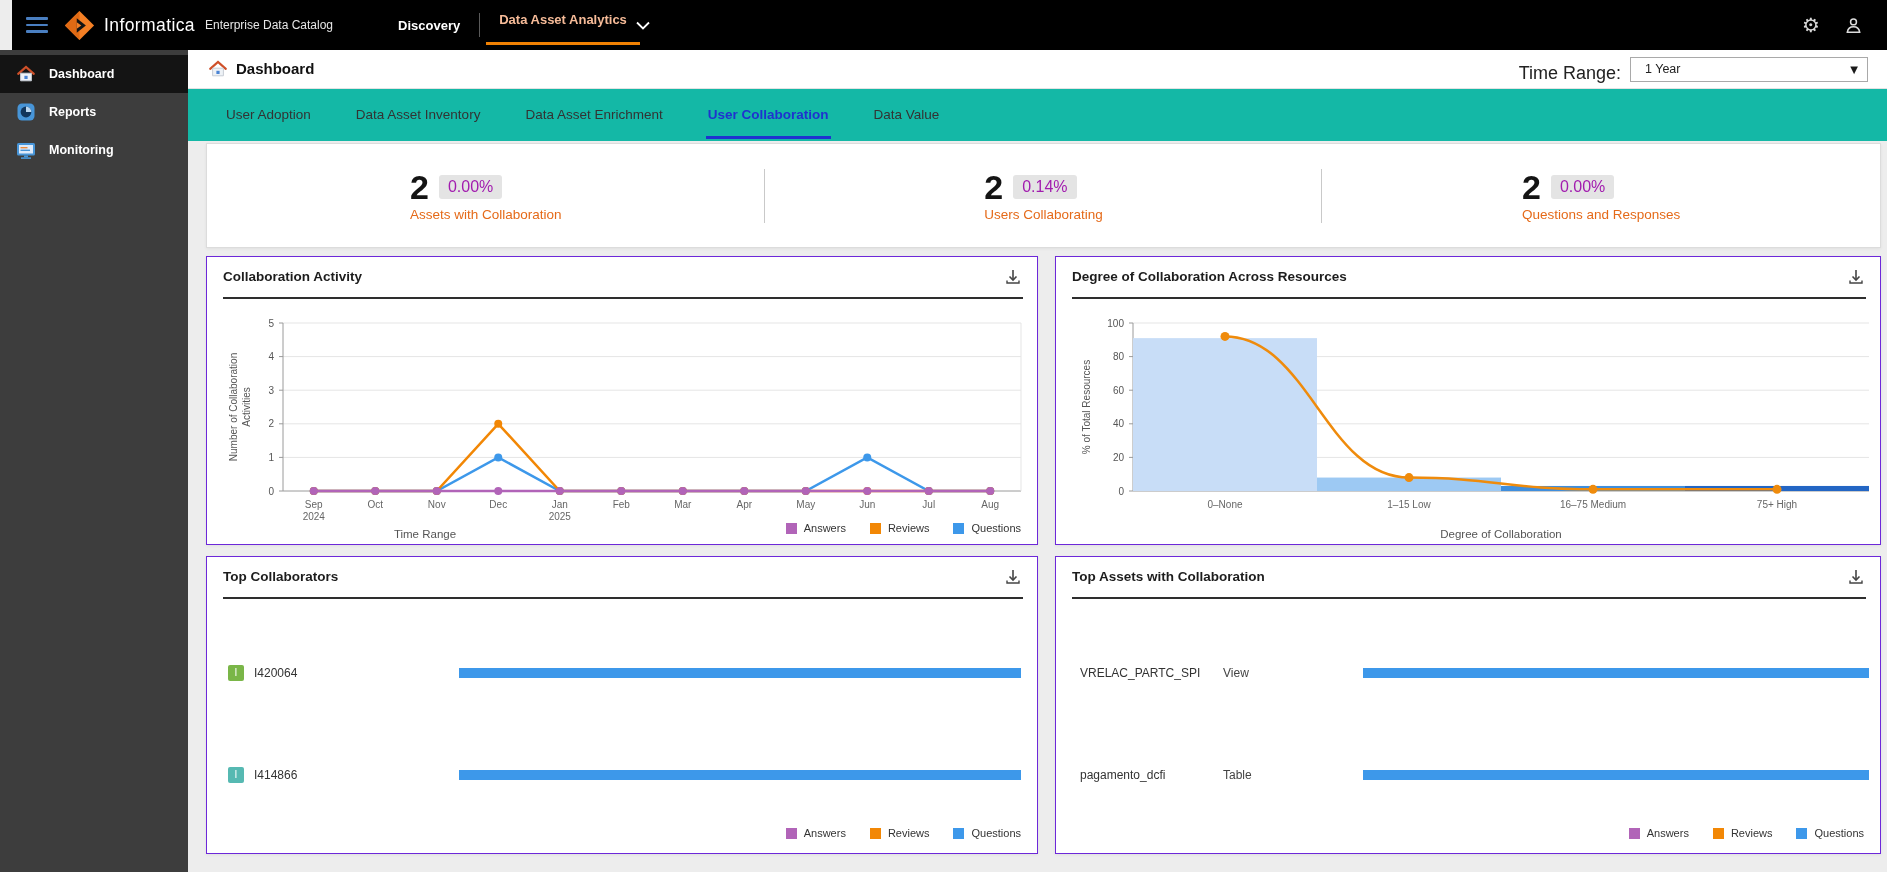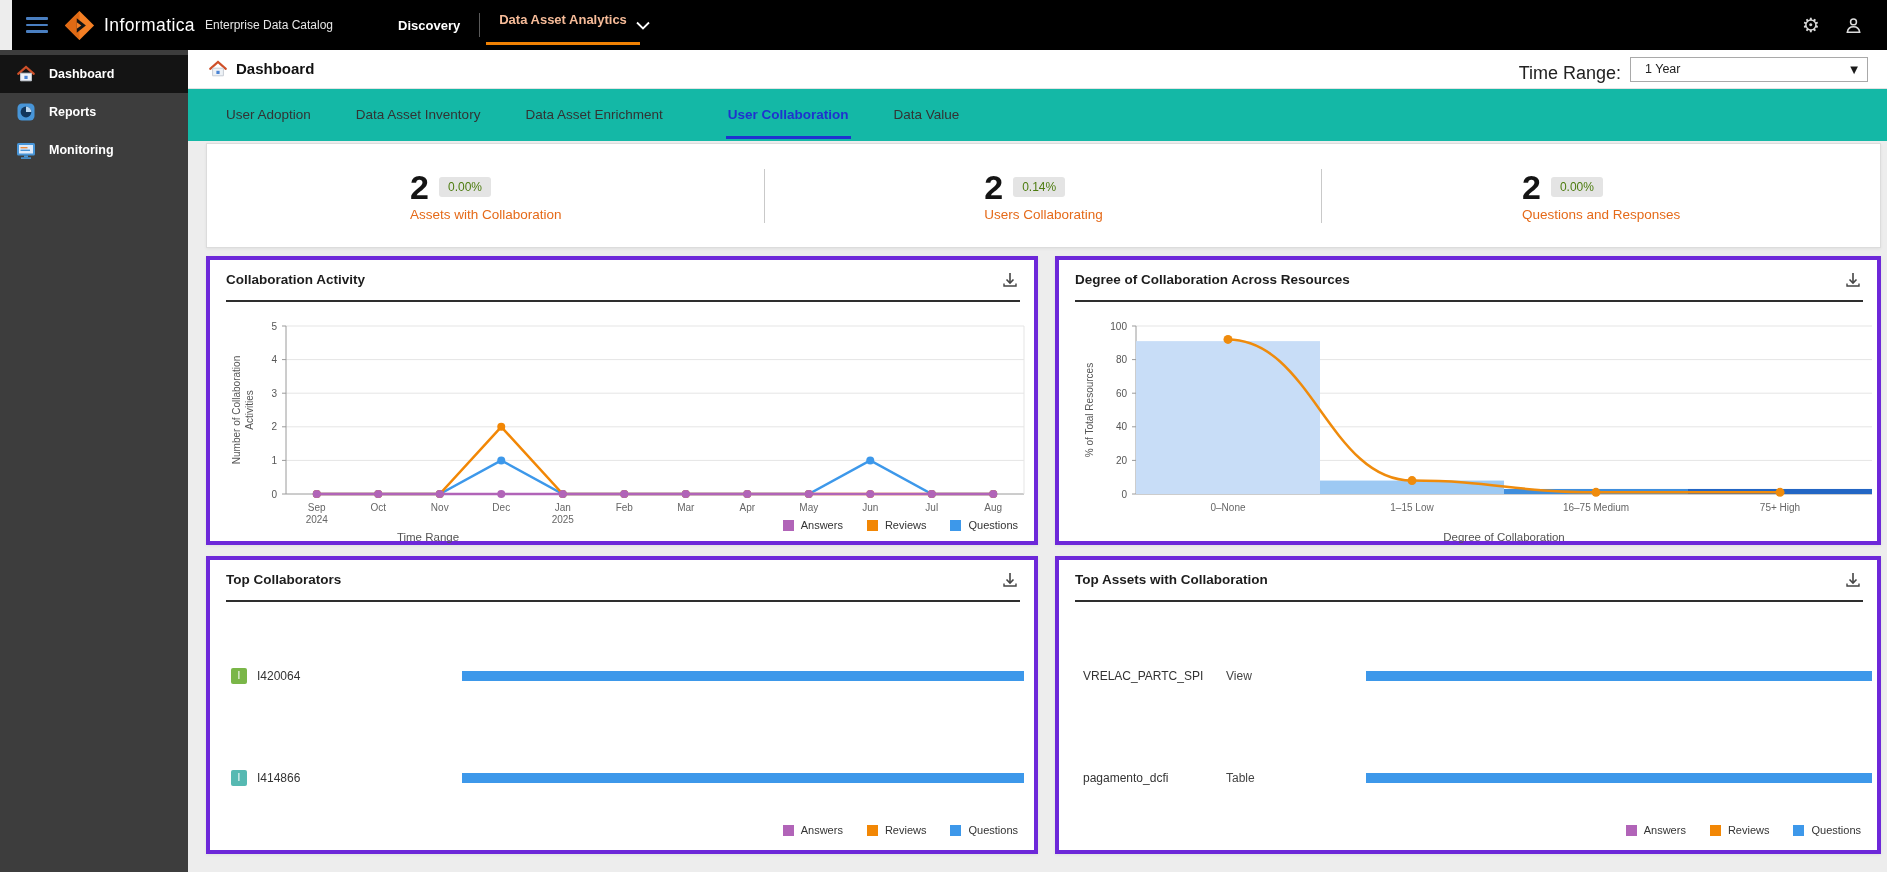--- a/index.html
+++ b/index.html
@@ -39,33 +39,33 @@
   .page-title{position:absolute;left:48px;top:10px;font-size:15px;font-weight:bold;color:#111;}
   .time-label{position:absolute;right:266px;top:13px;font-size:18px;color:#222;}
   .time-select{position:absolute;right:19px;top:7px;width:238px;height:25px;box-sizing:border-box;
                border:1px solid #a9a9a9;background:#fff;font-size:12.5px;line-height:23px;
                padding-left:14px;cursor:pointer;}
   .time-caret{position:absolute;right:0;top:0;width:26px;height:23px;text-align:center;
               font-family:"DejaVu Sans",sans-serif;font-size:10px;color:#1a1a1a;line-height:23px;}
 
   .tabbar{height:52px;background:#14b8a6;display:flex;align-items:center;padding-left:36px;gap:41px;}
   .tab{font-size:13.5px;color:#333;cursor:pointer;padding:16px 2px 14px 2px;border-bottom:3px solid transparent;}
-  .tab.active{color:#1f32cf;font-weight:bold;border-bottom-color:#1f32cf;margin-left:20px;}
+  .tab.active{color:#1f32cf;font-weight:bold;border-bottom-color:#1f32cf;}
 
   .kpiband{position:absolute;left:18px;top:93px;width:1675px;height:105px;background:#fff;
            border:1px solid #dcdcdc;box-shadow:0 1px 3px rgba(0,0,0,.06);display:flex;box-sizing:border-box;}
   .kpi{flex:1;display:flex;align-items:center;justify-content:center;position:relative;}
   .kpi:not(:last-child)::after{content:'';position:absolute;right:0;top:50%;transform:translateY(-50%);
            width:1px;height:54px;background:#c9c9c9;}
   .kpi-top{display:flex;align-items:center;gap:10px;}
   .kpi-num{font-size:34px;font-weight:bold;color:#141414;line-height:1;}
-  .kpi-badge{background:#e4e4e4;color:#4d7c0f;font-size:12px;padding:3px 9px;border-radius:3px;}
+  .kpi-badge{background:#e4e4e4;color:#a21caf;font-size:16px;padding:3px 9px;border-radius:3px;}
   .kpi-label{display:block;margin-top:3px;font-size:13.5px;color:#e56a19;cursor:pointer;text-decoration:none;}
 
-  .card{position:absolute;background:#fff;border:4px solid #6d28d9;box-shadow:0 1px 3px rgba(0,0,0,.06);box-sizing:border-box;}
+  .card{position:absolute;background:#fff;border:1px solid #6d28d9;box-shadow:0 1px 3px rgba(0,0,0,.06);box-sizing:border-box;}
   #cardA{left:18px;top:206px;width:832px;height:289px;}
   #cardB{left:867px;top:206px;width:826px;height:289px;}
   #cardC{left:18px;top:506px;width:832px;height:298px;}
   #cardD{left:867px;top:506px;width:826px;height:298px;}
   .card-title{position:absolute;left:16px;top:12px;font-size:13.5px;font-weight:bold;color:#1d1d1d;}
   .card-rule{position:absolute;left:16px;right:14px;top:40px;height:2px;background:#2e2e2e;}
   .dl{position:absolute;right:14px;top:10px;width:20px;height:20px;cursor:pointer;}
   .chartbox{position:absolute;left:0;top:42px;right:0;bottom:0;}
 
   .legend{position:absolute;right:16px;display:flex;gap:24px;align-items:center;font-size:11px;color:#333;}

